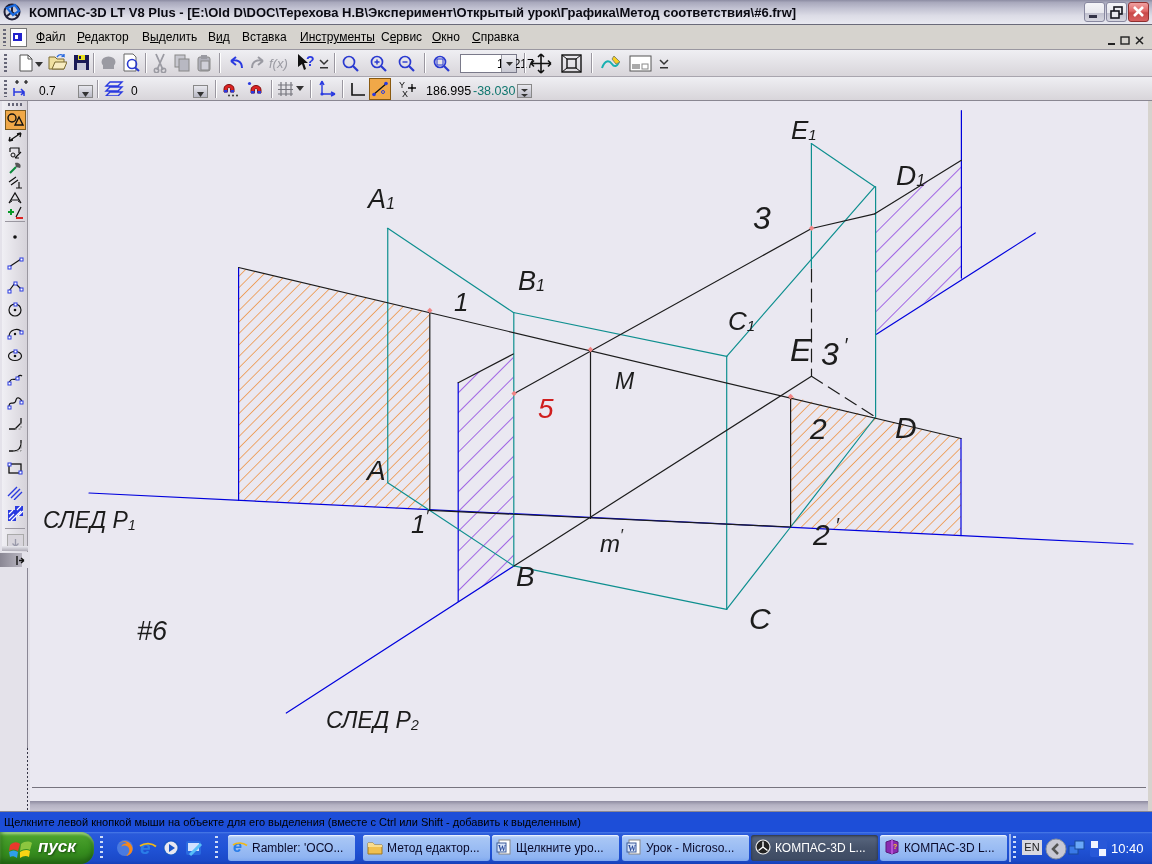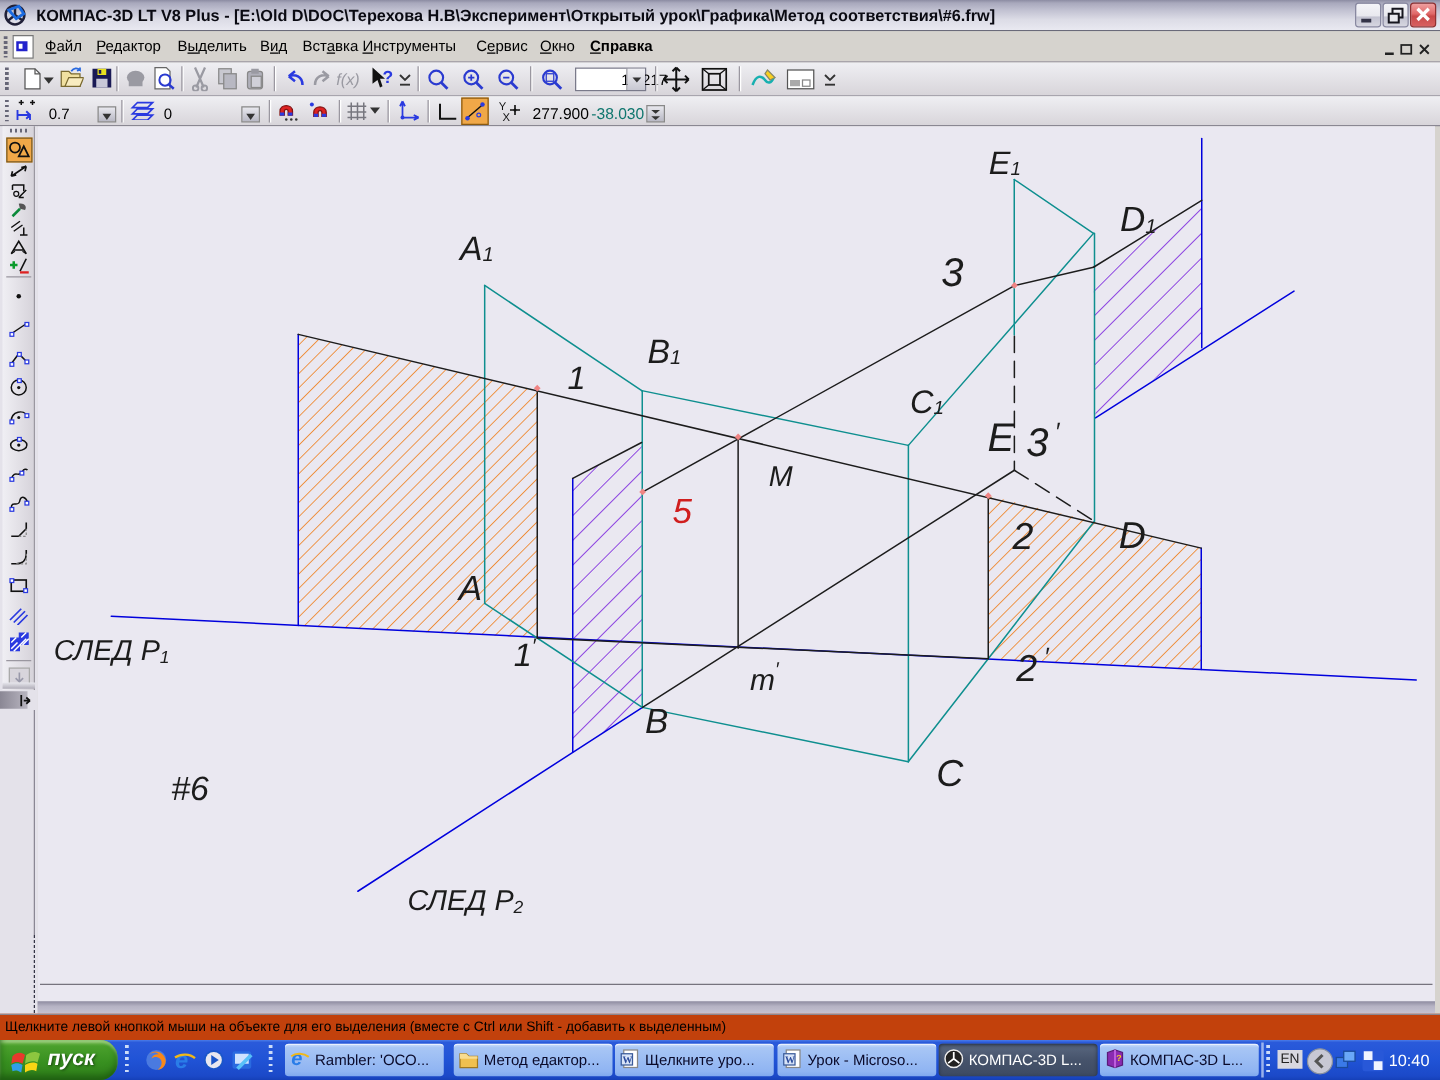--- a/index.html
+++ b/index.html
@@ -24,21 +24,21 @@
 #tb2{left:0;top:77px;width:1152px;height:24px;background:linear-gradient(#efeff3,#d8d5da);border-bottom:1px solid #8a8792;}
 .grip{width:3px;background:repeating-linear-gradient(#667 0 2px,transparent 2px 4px);}
 .sep{width:1px;background:#9a97a0;box-shadow:1px 0 0 #fff;}
 
 #lefttb{left:0;top:101px;width:30px;height:711px;background:#e4e2ea;}
 #lefttbin{left:2px;top:101px;width:26px;height:451px;background:linear-gradient(90deg,#f0eff4,#d6d3da);border-right:1px solid #9a97a0;}
 
 #canvas{left:30px;top:101px;width:1118px;height:711px;background:#eae8f1;}
 #canvline{left:32px;top:787px;width:1114px;height:1px;background:#76737e;}
 #hstrip{left:30px;top:801px;width:1118px;height:10px;background:linear-gradient(#8e8ba0,#b6b3c4 40%,#c6c3d2);}
-#status{left:0;top:811px;width:1152px;height:21px;background:#c2410c;border-top:1px solid #8a8792;font-size:11px;color:#000;}
+#status{left:0;top:811px;width:1152px;height:21px;background:#1d4ed8;border-top:1px solid #8a8792;font-size:11px;color:#000;}
 #status span{position:absolute;left:4px;top:4px;}
 
 #taskbar{left:0;top:832px;width:1152px;height:32px;
  background:linear-gradient(#4b7ce8 0%,#2a5ada 6%,#2053d6 50%,#1b49c8 90%,#1540b8 100%);}
 .task{top:3px;height:26px;border-radius:3px;font-size:12px;color:#0a0a2a;
  background:linear-gradient(#cfe0fb 0%,#a8c6f5 12%,#8fb4f2 85%,#7fa8ee 100%);
  box-shadow:inset 0 1px 0 #e8f0fe;}
 .task .cap{position:absolute;left:24px;top:6px;white-space:nowrap;overflow:hidden;}
 #start{left:0;top:832px;width:94px;height:32px;border-radius:0 14px 14px 0;
  background:linear-gradient(#7ebe57 0%,#4aa02c 15%,#389020 55%,#2e7d1a 100%);
@@ -73,24 +73,24 @@
 <div class="abs grip" style="left:3px;top:29px;height:17px;"></div>
 <div class="abs" style="left:10px;top:28px;width:17px;height:19px;background:#fff;border:1px solid #777;"><svg width="15" height="17">
       <rect x="2" y="4" width="9" height="8" fill="#2222cc"></rect>
       <rect x="4" y="6" width="3" height="4" fill="#fff"></rect>
     </svg></div>
 <div class="abs mitem" style="left:36px;"><u>Ф</u>айл</div>
 <div class="abs mitem" style="left:77px;"><u>Р</u>едактор</div>
 <div class="abs mitem" style="left:142px;">В<u>ы</u>делить</div>
 <div class="abs mitem" style="left:208px;">В<u>и</u>д</div>
 <div class="abs mitem" style="left:242px;">Вст<u>а</u>вка</div>
-<div class="abs mitem" style="left:290px;"><u>И</u>нструменты</div>
+<div class="abs mitem" style="left:300px;text-decoration:underline;"><u>И</u>нструменты</div>
 <div class="abs mitem" style="left:381px;">С<u>е</u>рвис</div>
 <div class="abs mitem" style="left:432px;"><u>О</u>кно</div>
-<div class="abs mitem" style="left:472px;font-weight:bold;"><u>С</u>правка</div>
+<div class="abs mitem" style="left:472px;"><u>С</u>правка</div>
 <div class="abs" style="left:1106px;top:33px;width:44px;height:12px;">
 <svg width="44" height="12">
       <rect x="2" y="8" width="7" height="2" fill="#222"></rect>
       <rect x="15" y="2" width="8" height="7" fill="none" stroke="#222" stroke-width="1.4"></rect>
       <path d="M30 2 L37 9 M37 2 L30 9" stroke="#222" stroke-width="1.5"></path>
     </svg>
 </div>
 
 <div class="abs" id="tb1"></div>
 <div class="abs grip" style="left:4px;top:54px;height:19px;"></div>
@@ -258,21 +258,21 @@
       <circle cx="4" cy="15.5" r="1.8" fill="#2a3ae0"></circle>
       <circle cx="16" cy="4.5" r="1.8" fill="#2a3ae0"></circle>
       <circle cx="13" cy="13" r="1.5" fill="none" stroke="#2a3ae0"></circle>
     </svg></div>
 <svg class="abs" style="left:399px;top:80px;" width="21" height="18">
     <text x="0" y="8" font-size="9" fill="#111">Y</text>
     <text x="3" y="17" font-size="9" fill="#111">X</text>
     <path d="M13 4 L13 12 M9 8 L17 8" stroke="#111" stroke-width="1.3"></path>
     <circle cx="13" cy="8" r="1.2" fill="#111"></circle>
   </svg>
-<div class="abs" style="left:426px;top:84px;font-size:12.5px;color:#000;">277.900</div>
+<div class="abs" style="left:426px;top:84px;font-size:12.5px;color:#000;">186.995</div>
 <div class="abs" style="left:473px;top:84px;font-size:12.5px;color:#0f766e;">-38.030</div>
 <div class="abs" style="left:517px;top:84px;width:15px;height:14px;background:linear-gradient(#e8e8ee,#b8b8c4);border:1px solid #888;"><svg width="13" height="12">
       <path d="M3 2 L10 2 L6.5 5Z" fill="#333"></path>
       <path d="M3 7 L10 7 L6.5 10Z" fill="#333"></path>
     </svg></div>
 
 <div class="abs" id="lefttb"></div>
 <div class="abs" id="lefttbin"></div>
 <div class="abs" style="left:8px;top:103px;width:14px;height:3px;background:repeating-linear-gradient(90deg,#667 0 2px,transparent 2px 4px);"></div>
 <div class="abs" style="left:5px;top:110px;width:21px;height:20px;background:#f0a848;border:1px solid #7a5a20;"><svg width="19" height="18">

